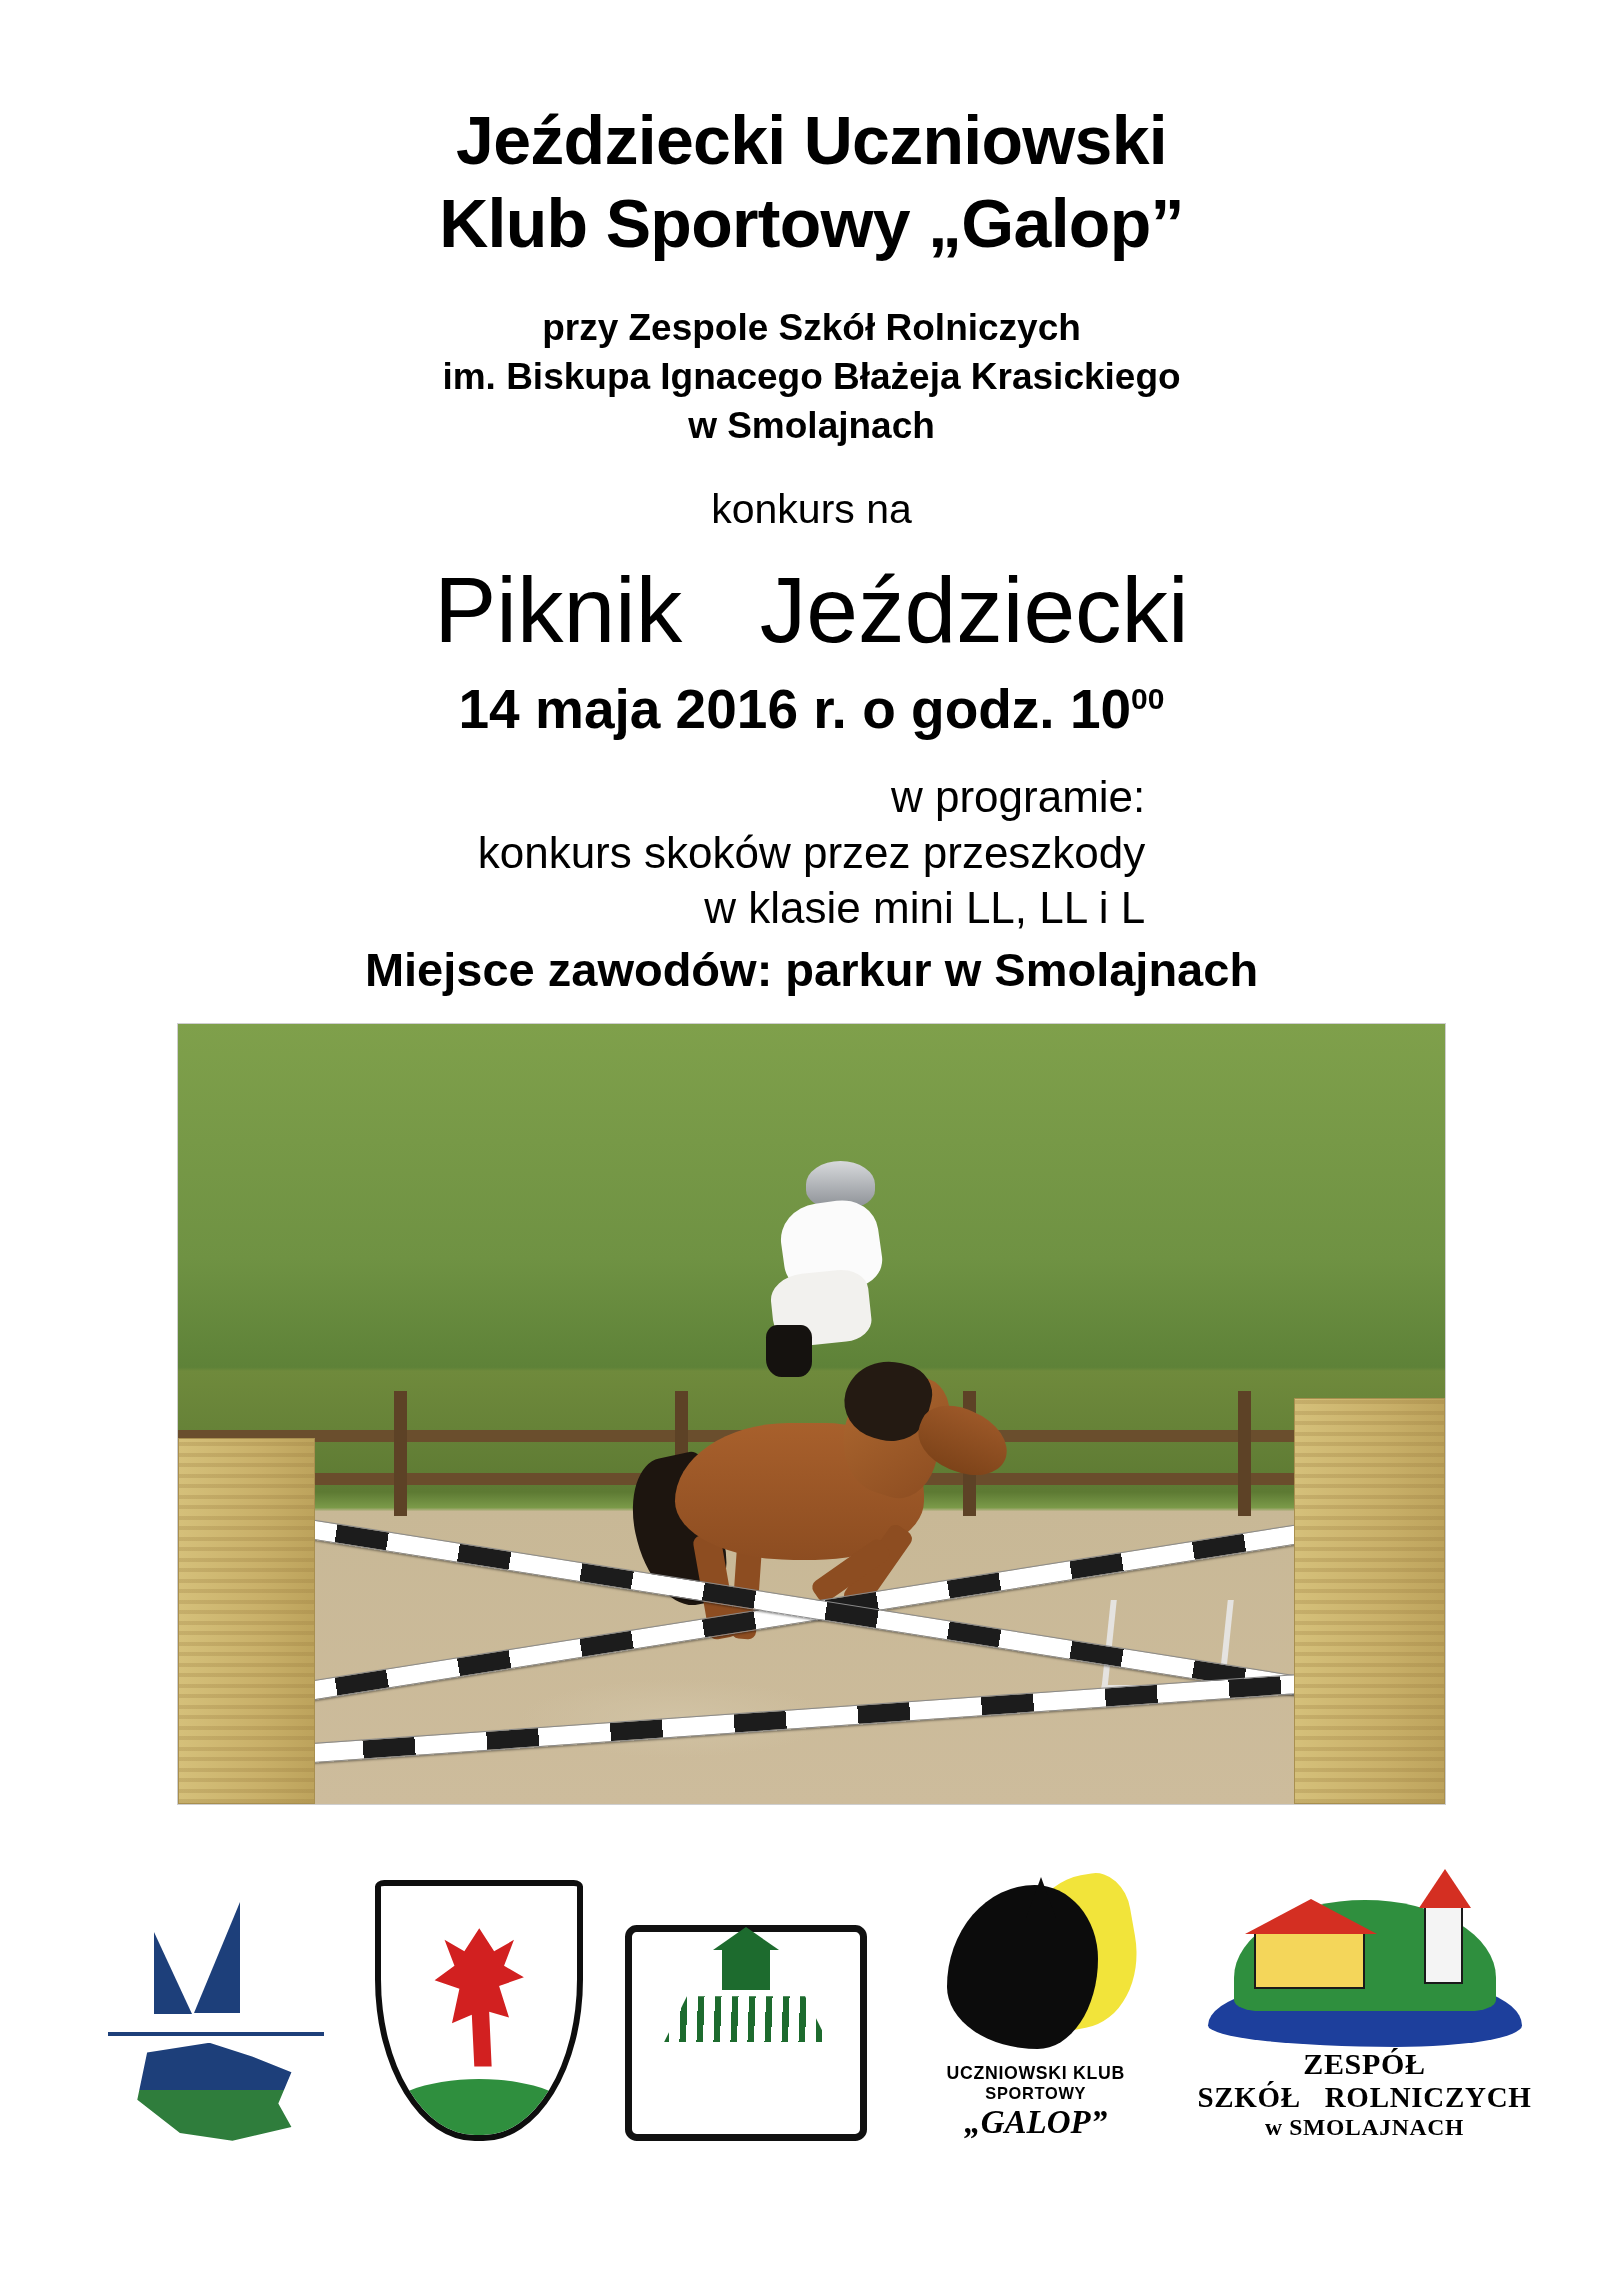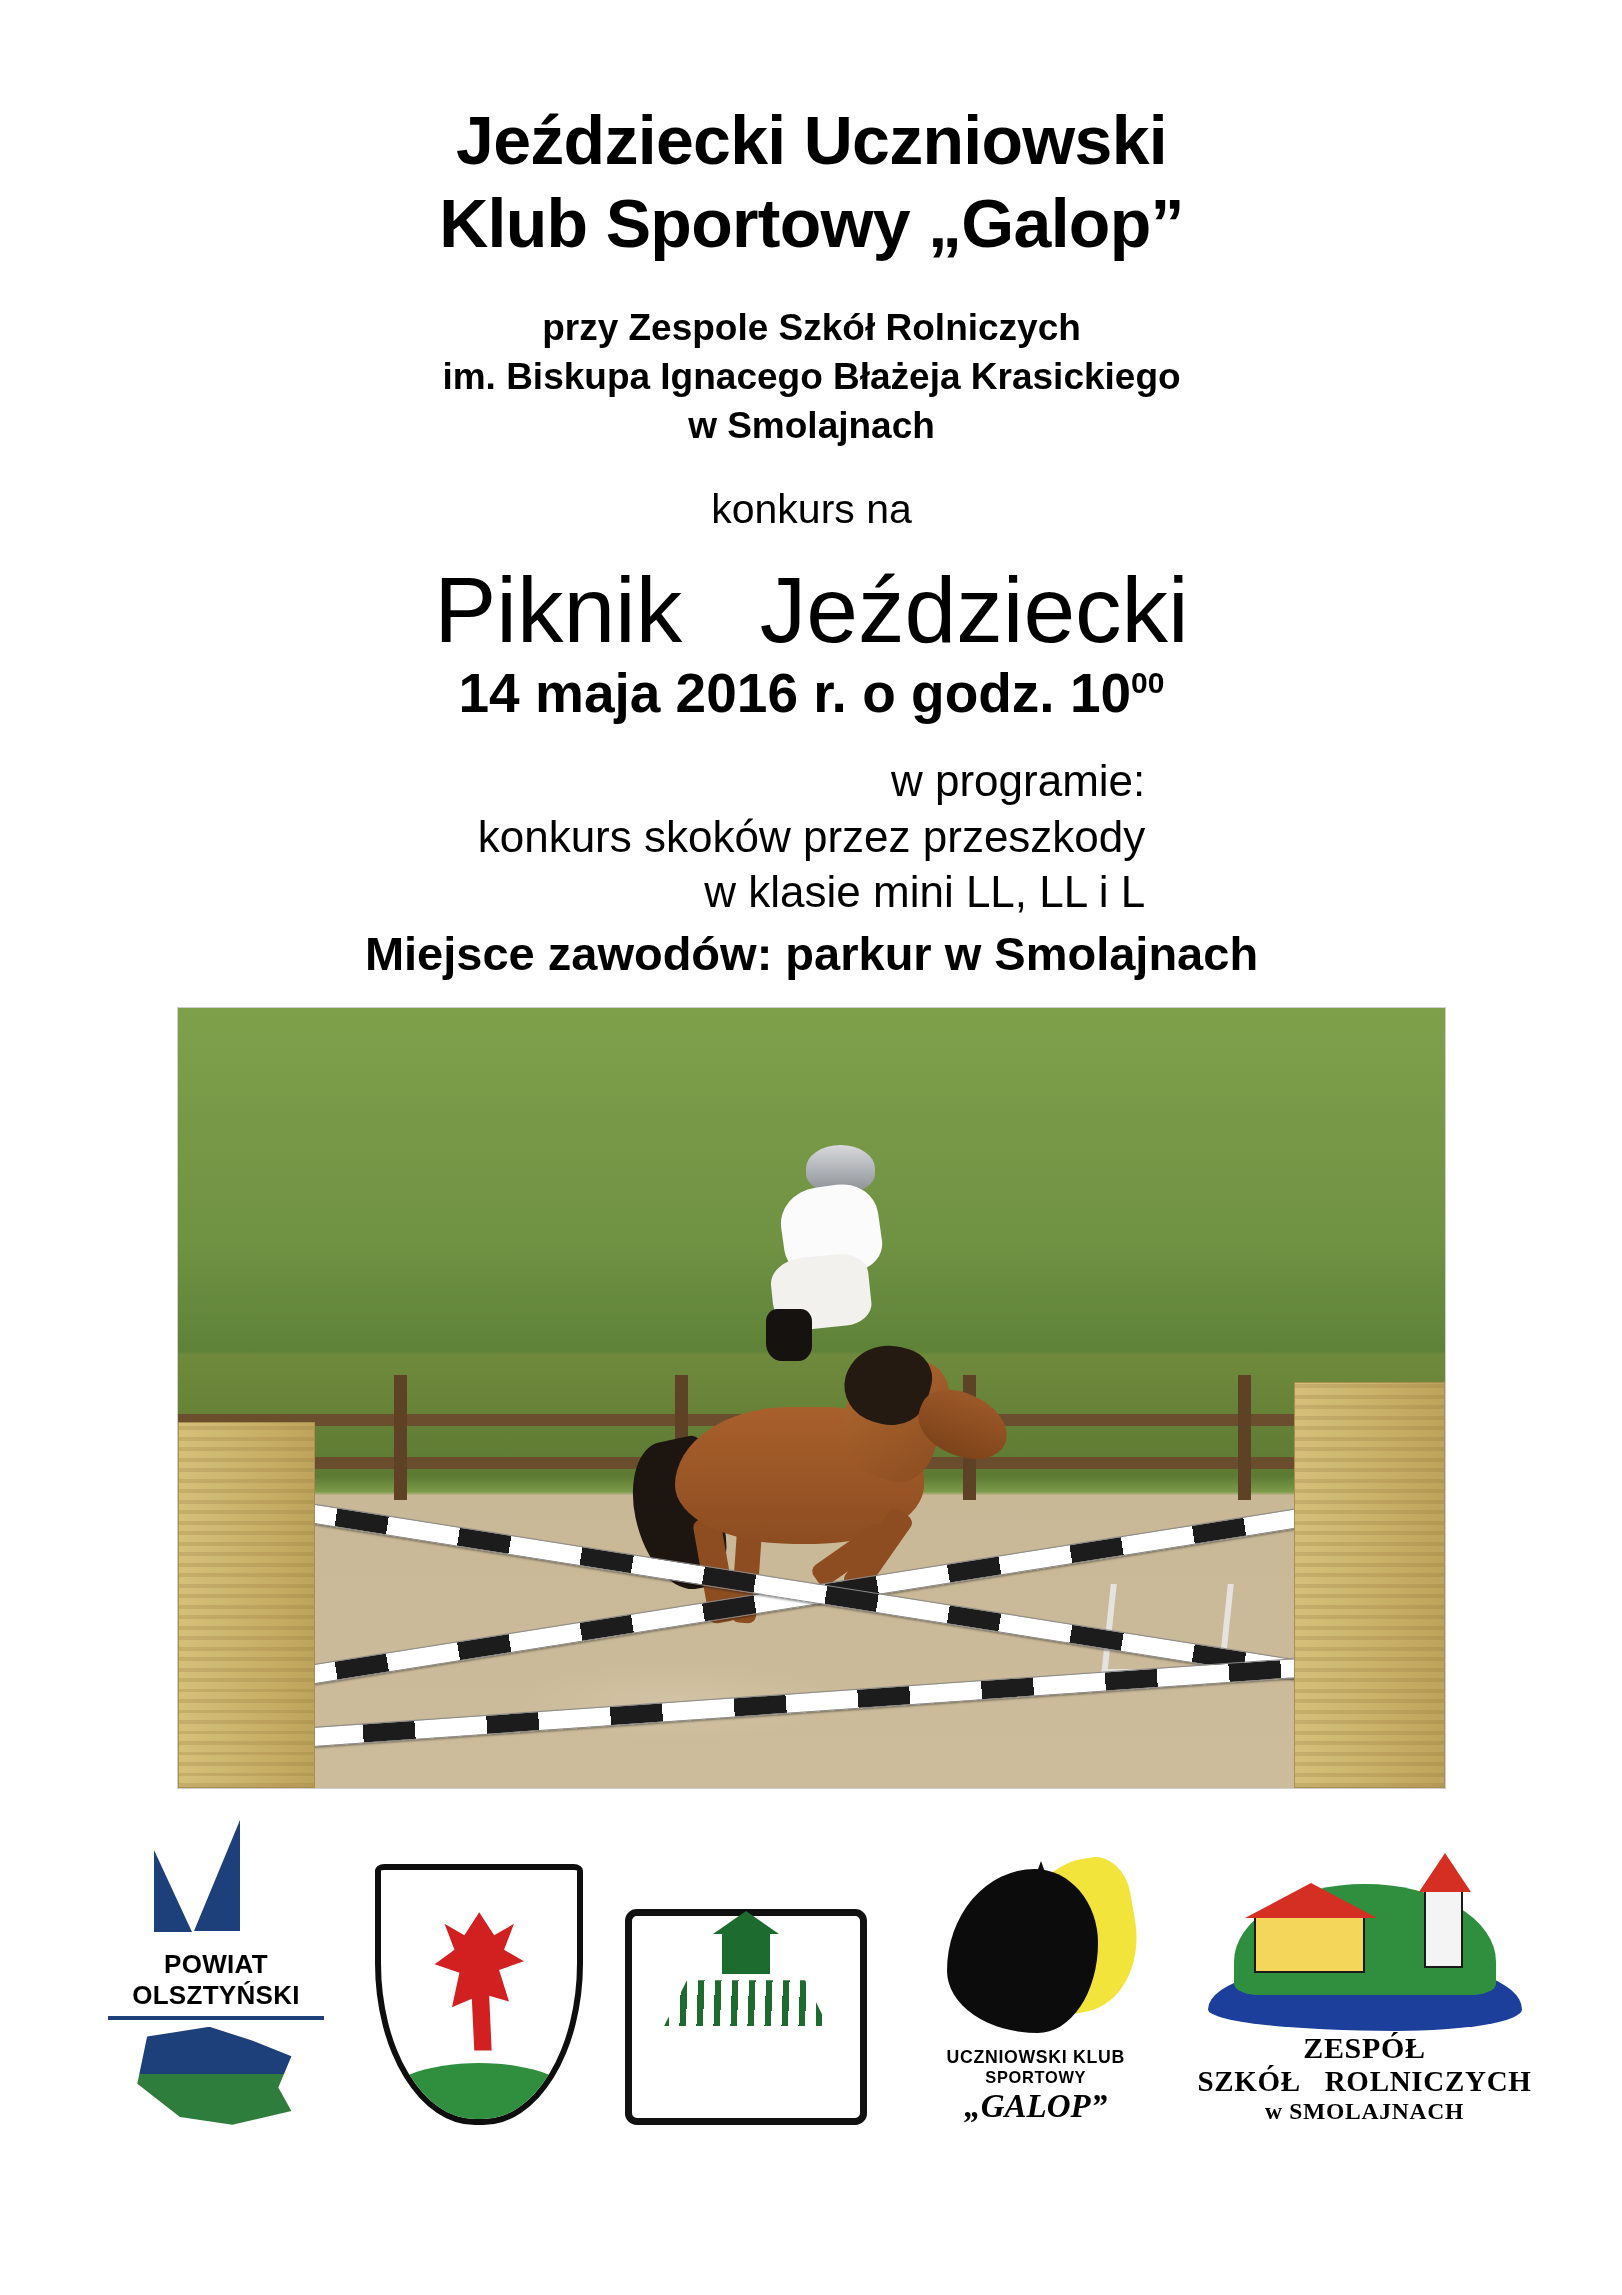--- a/index.html
+++ b/index.html
@@ -59,21 +59,21 @@
     line-height: 1.1;
     margin-top: 25px;
     white-space: pre;
   }
 
   .event-date {
     text-align: center;
     font-weight: bold;
     font-size: 55px;
     line-height: 1.1;
-    margin-top: 1px;
+    margin-top: 17px;
   }
   .event-date sup {
     font-size: 30px;
     vertical-align: super;
     line-height: 0;
   }
 
   .program-block {
     text-align: right;
     font-size: 44px;
@@ -573,21 +573,20 @@
     <div class="bale right"></div>
   </div>
 
   <div class="logos">
 
     <div class="logo logo-powiat">
       <div class="sail">
         <div class="s1"></div>
         <div class="s2"></div>
       </div>
-      <div class="pw-label">POWIAT OLSZTYŃSKI</div>
       <div class="pw-rule"></div>
       <div class="pw-map"></div>
     </div>
 
     <div class="logo logo-herb">
       <div class="shield">
         <div class="deer"></div>
         <div class="grass"></div>
       </div>
     </div>

